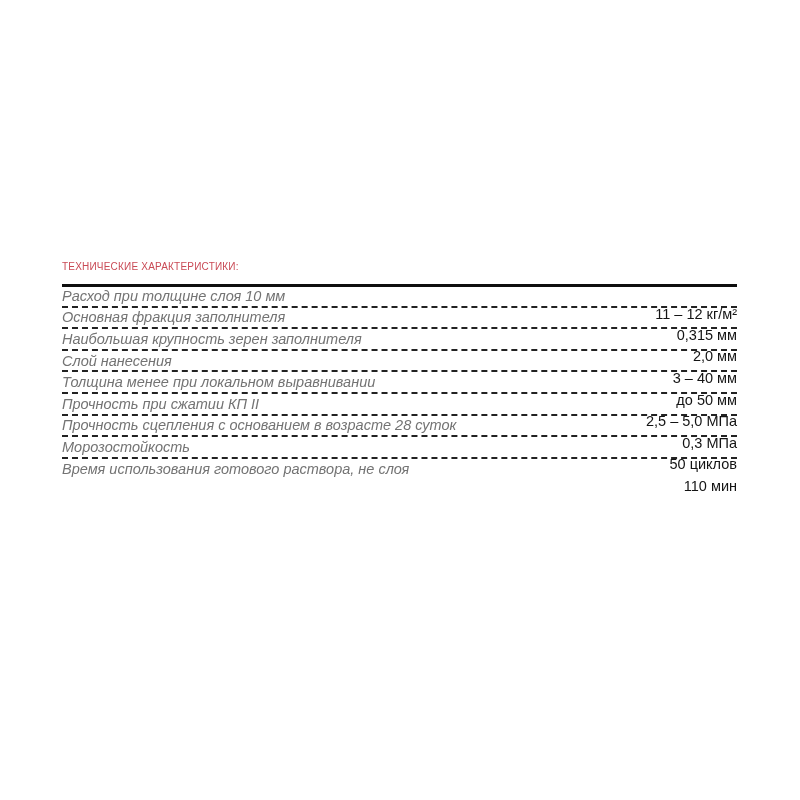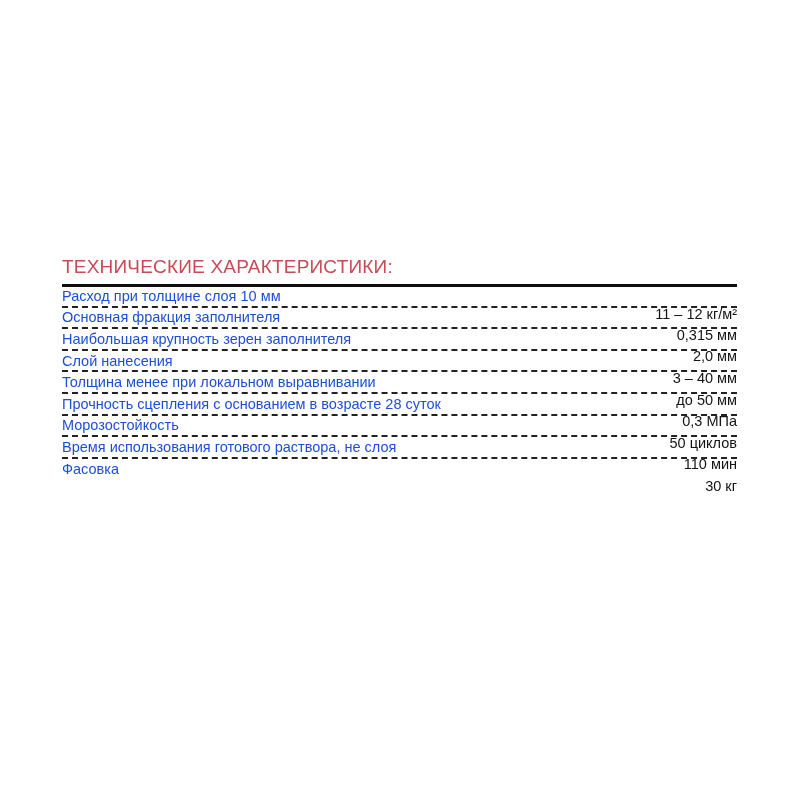--- a/index.html
+++ b/index.html
@@ -15,21 +15,21 @@
     overflow: hidden;
   }
   .sheet {
     position: absolute;
     left: 62px;
     top: 258px;
     width: 675px;
   }
   .title {
     margin: 0 0 9px 0;
-    font-size: 19px;
+    font-size: 10px;
     font-weight: 400;
     letter-spacing: 0.2px;
     line-height: 17px;
   }
   .spec-table {
     width: 100%;
   }
   .row {
     display: flex;
     justify-content: space-between;
@@ -41,21 +41,22 @@
   }
   .row.first {
     border-top: 3px solid #0e0e0e;
   }
   .row + .row {
     border-top: 2px dashed #222222;
   }
   .row .label {
     text-align: right;
     white-space: nowrap;
-    color: #1d4ed8;
+    color: #737373;
+    font-style: italic;
   }
   .row .value {
     text-align: center;
     white-space: nowrap;
     color: #141414;
     margin-top: 35px;
   }
 </style>
 </head>
 <body style="background: rgb(255, 255, 255);">
@@ -77,29 +78,29 @@
       </div>
       <div class="row">
         <span class="label">Слой нанесения</span>
         <span class="value">3 – 40 мм</span>
       </div>
       <div class="row">
         <span class="label">Толщина менее при локальном выравнивании</span>
         <span class="value">до 50 мм</span>
       </div>
       <div class="row">
+        <span class="label">Прочность при сжатии КП II</span>
+        <span class="value">2,5 – 5,0 МПа</span>
+      </div>
+      <div class="row">
         <span class="label">Прочность сцепления с основанием в возрасте 28 суток</span>
         <span class="value">0,3 МПа</span>
       </div>
       <div class="row">
         <span class="label">Морозостойкость</span>
         <span class="value">50 циклов</span>
       </div>
       <div class="row">
         <span class="label">Время использования готового раствора, не слоя</span>
         <span class="value">110 мин</span>
       </div>
-      <div class="row">
-        <span class="label">Фасовка</span>
-        <span class="value">30 кг</span>
-      </div>
     </div>
 </div>
 
 </body></html>

